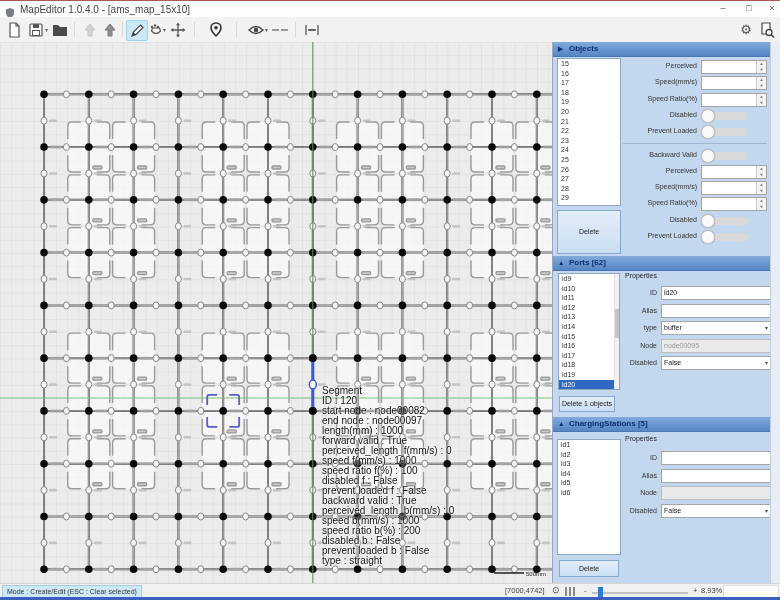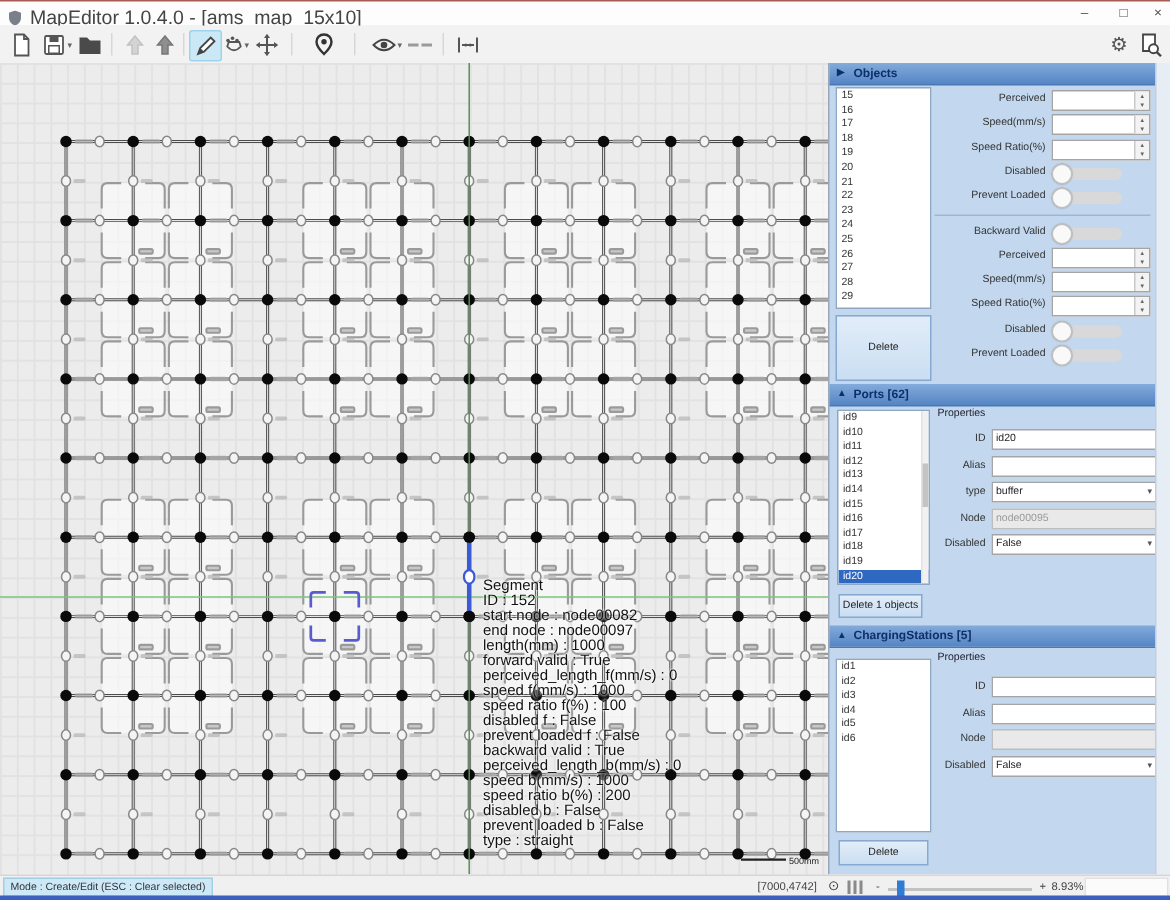--- a/index.html
+++ b/index.html
@@ -4,21 +4,21 @@
 <style>
   html,body{margin:0;padding:0;background:#fff;}
   .app{position:relative;width:780px;height:600px;overflow:hidden;background:#fff;
        font-family:"Liberation Sans",sans-serif;-webkit-font-smoothing:antialiased;}
   .abs{position:absolute;}
 
   
   .titlebar{position:absolute;left:0;top:0;width:780px;height:16px;background:#fdfdfd;
             border-top:1px solid #a95c55;border-bottom:1px solid #ececec;}
   .win-icon{position:absolute;left:5px;top:3px;width:10px;height:10px;}
-  .title{position:absolute;left:20px;top:3px;font-size:13px;color:#444;text-align:center;}
+  .title{position:absolute;left:20px;top:3px;font-size:10px;color:#444;text-align:center;}
   .winctl{position:absolute;top:1px;width:22px;height:13px;text-align:center;font-size:9px;color:#555;line-height:13px;cursor:default;}
   .winctl.min{left:712px;} .winctl.max{left:738px;} .winctl.close{left:764px;width:16px;}
 
   
   .toolbar{position:absolute;left:0;top:17px;width:780px;height:25px;background:#f2f2f2;border-bottom:1px solid #dcdcdc;}
   .tbtn{position:absolute;top:3px;width:20px;height:19px;display:flex;align-items:center;justify-content:center;}
   .tbtn.active{background:#cbe8f6;border:1px solid #9fd3ec;border-radius:2px;}
   .tsep{position:absolute;top:5px;width:1px;height:15px;background:#d7d7d7;}
   .caret{position:absolute;top:9px;font-size:6px;color:#666;}
   .tdash{position:absolute;top:12px;width:7px;height:1.5px;background:#9a9a9a;}
@@ -1110,21 +1110,21 @@
           <path d="M 217.2 352.92 L 209.2 352.92 Q 207.2 352.92 207.2 354.92 L 207.2 362.92"></path>
           <path d="M 229.2 352.92 L 237.2 352.92 Q 239.2 352.92 239.2 354.92 L 239.2 362.92"></path>
           <path d="M 217.2 384.92 L 209.2 384.92 Q 207.2 384.92 207.2 382.92 L 207.2 374.92"></path>
           <path d="M 229.2 384.92 L 237.2 384.92 Q 239.2 384.92 239.2 382.92 L 239.2 374.92"></path>
         </g>
         <line x1="494" y1="531" x2="524" y2="531" stroke="#222" stroke-width="1.5"></line>
         <text x="526" y="534" font-size="6" fill="#222" font-family="Liberation Sans, sans-serif">500mm</text>
       </svg>
     <div id="tooltip">
         <div>Segment</div>
-        <div>ID : 152</div>
+        <div>ID : 120</div>
         <div>start node : node00082</div>
         <div>end node : node00097</div>
         <div>length(mm) : 1000</div>
         <div>forward valid : True</div>
         <div>perceived_length_f(mm/s) : 0</div>
         <div>speed f(mm/s) : 1000</div>
         <div>speed ratio f(%) : 100</div>
         <div>disabled f : False</div>
         <div>prevent loaded f : False</div>
         <div>backward valid : True</div>

